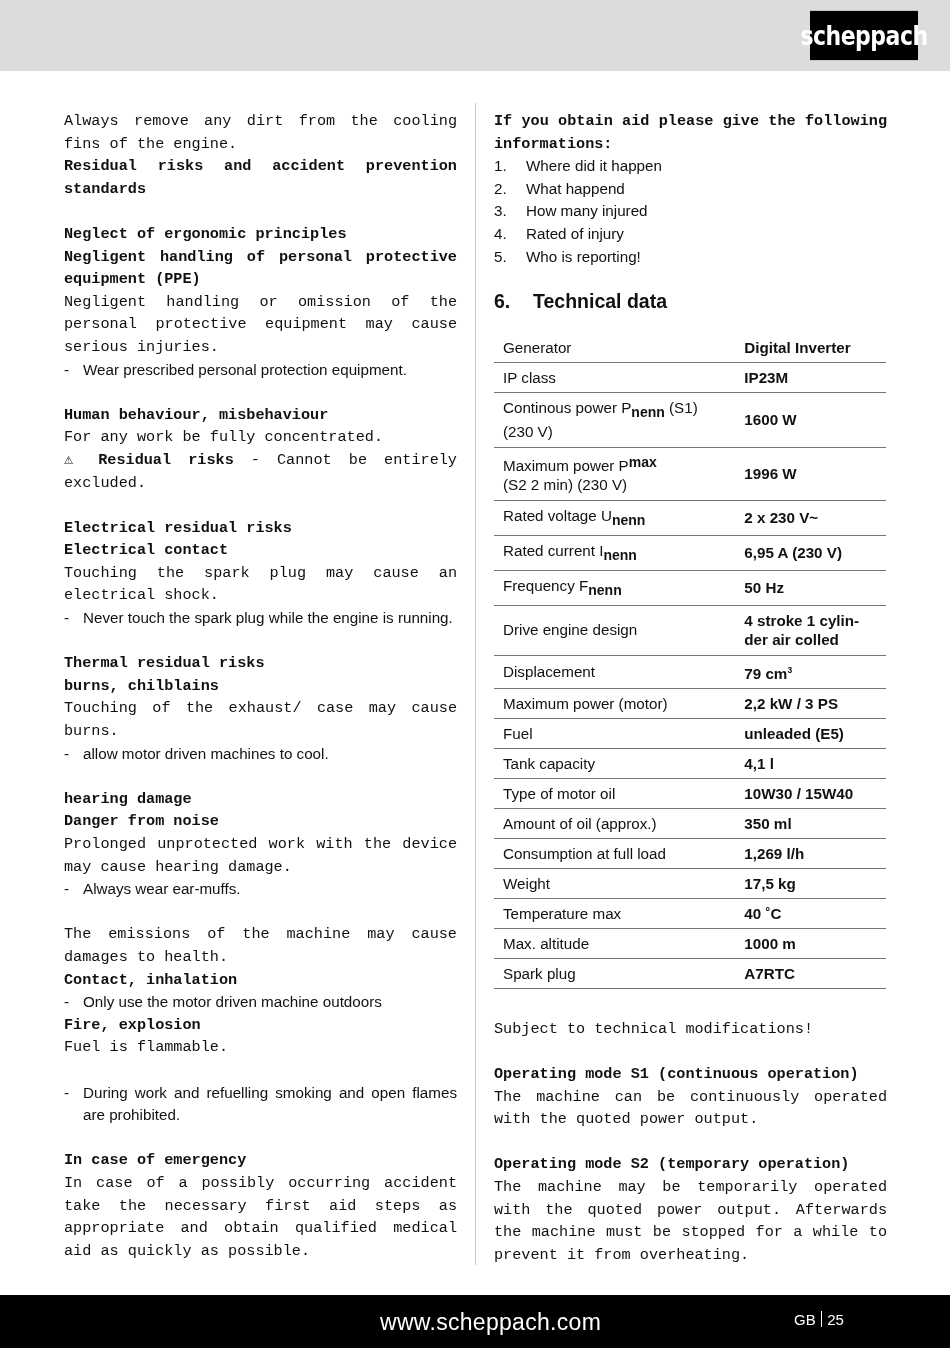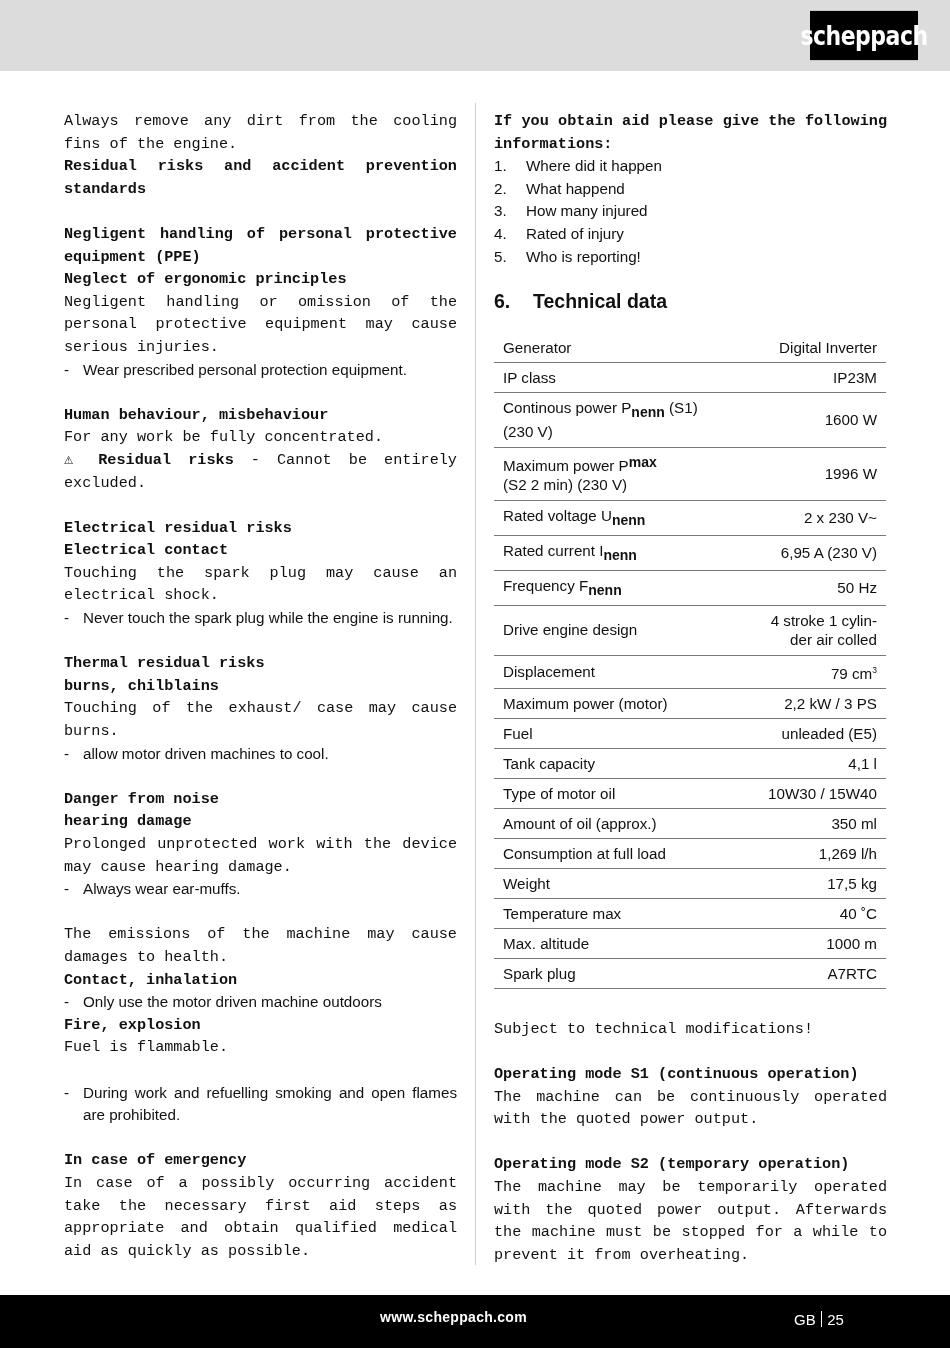--- a/index.html
+++ b/index.html
@@ -25,46 +25,46 @@
     .dash .t { flex: 1; text-align: justify; }
     .ol { display: flex; }
     .ol .n { width: 32px; flex: none; }
 
     .h6 { font-size: 19.5px; font-weight: bold; margin-top: 22px; margin-bottom: 20px; display: flex; }
     .h6 .n { width: 39px; }
 
     table.tech { width: 392px; border-collapse: collapse; font-size: 15.2px; line-height: 19px; }
     table.tech td { padding: 5px 9px 5px 9px; vertical-align: middle; }
     table.tech tr { border-bottom: 1.5px solid #777; }
-    table.tech td.v { text-align: right; }
+    table.tech td.v { text-align: left; font-weight: bold; }
     table.tech tr.tall td { padding-top: 5px; padding-bottom: 6px; }
     .sub { font-size: 14px; vertical-align: -4px; font-weight: bold; }
     .sup { font-size: 8.5px; vertical-align: 6px; }
 
     .footer { position: absolute; left: 0; top: 1295px; width: 950px; height: 53px; background: #000; color: #fff; }
-    .footer .url { position: absolute; left: 380px; top: 14px; font-size: 14px; font-weight: bold; letter-spacing: 0.3px; }
+    .footer .url { position: absolute; left: 380px; top: 14px; font-size: 23px; font-weight: normal; letter-spacing: 0.3px; }
     .footer .page { position: absolute; left: 794px; top: 16px; font-size: 15px; }
     .footer .page .bar { display: inline-block; width: 1.5px; height: 16px; background: #fff; vertical-align: -2px; margin: 0 5px; }
   </style>
 </head>
 <body>
 
 <div class="topbar">
   <div class="logo">scheppach</div>
 </div>
 
 <div class="divider"></div>
 
 <div class="col left">
   <span class="p">Always remove any dirt from the cooling fins of the engine.</span>
   <span class="p b">Residual risks and accident prevention standards</span>
   <div class="gap"></div>
 
+  <span class="p b">Neglect of ergonomic principles</span>
   <span class="p b">Negligent handling of personal protective equipment (PPE)</span>
-  <span class="p b">Neglect of ergonomic principles</span>
   <span class="p">Negligent handling or omission of the personal protective equipment may cause serious injuries.</span>
   <div class="dash">
       <span class="m">-</span>
       <span class="t">Wear prescribed personal protection equipment.</span>
     </div>
   <div class="gap"></div>
 
   <span class="p b">Human behaviour, misbehaviour</span>
   <span class="p">For any work be fully concentrated.</span>
   <span class="p"><span>⚠</span> <span class="b">Residual risks</span><span> - Cannot be entirely excluded.</span></span>
@@ -81,22 +81,22 @@
 
   <span class="p b">Thermal residual risks</span>
   <span class="p b">burns, chilblains</span>
   <span class="p">Touching of the exhaust/ case may cause burns.</span>
   <div class="dash">
       <span class="m">-</span>
       <span class="t">allow motor driven machines to cool.</span>
     </div>
   <div class="gap"></div>
 
+  <span class="p b">hearing damage</span>
   <span class="p b">Danger from noise</span>
-  <span class="p b">hearing damage</span>
   <span class="p">Prolonged unprotected work with the device may cause hearing damage.</span>
   <div class="dash">
       <span class="m">-</span>
       <span class="t">Always wear ear-muffs.</span>
     </div>
   <div class="gap"></div>
 
   <span class="p">The emissions of the machine may cause damages to health.</span>
   <span class="p b">Contact, inhalation</span>
   <div class="dash">

